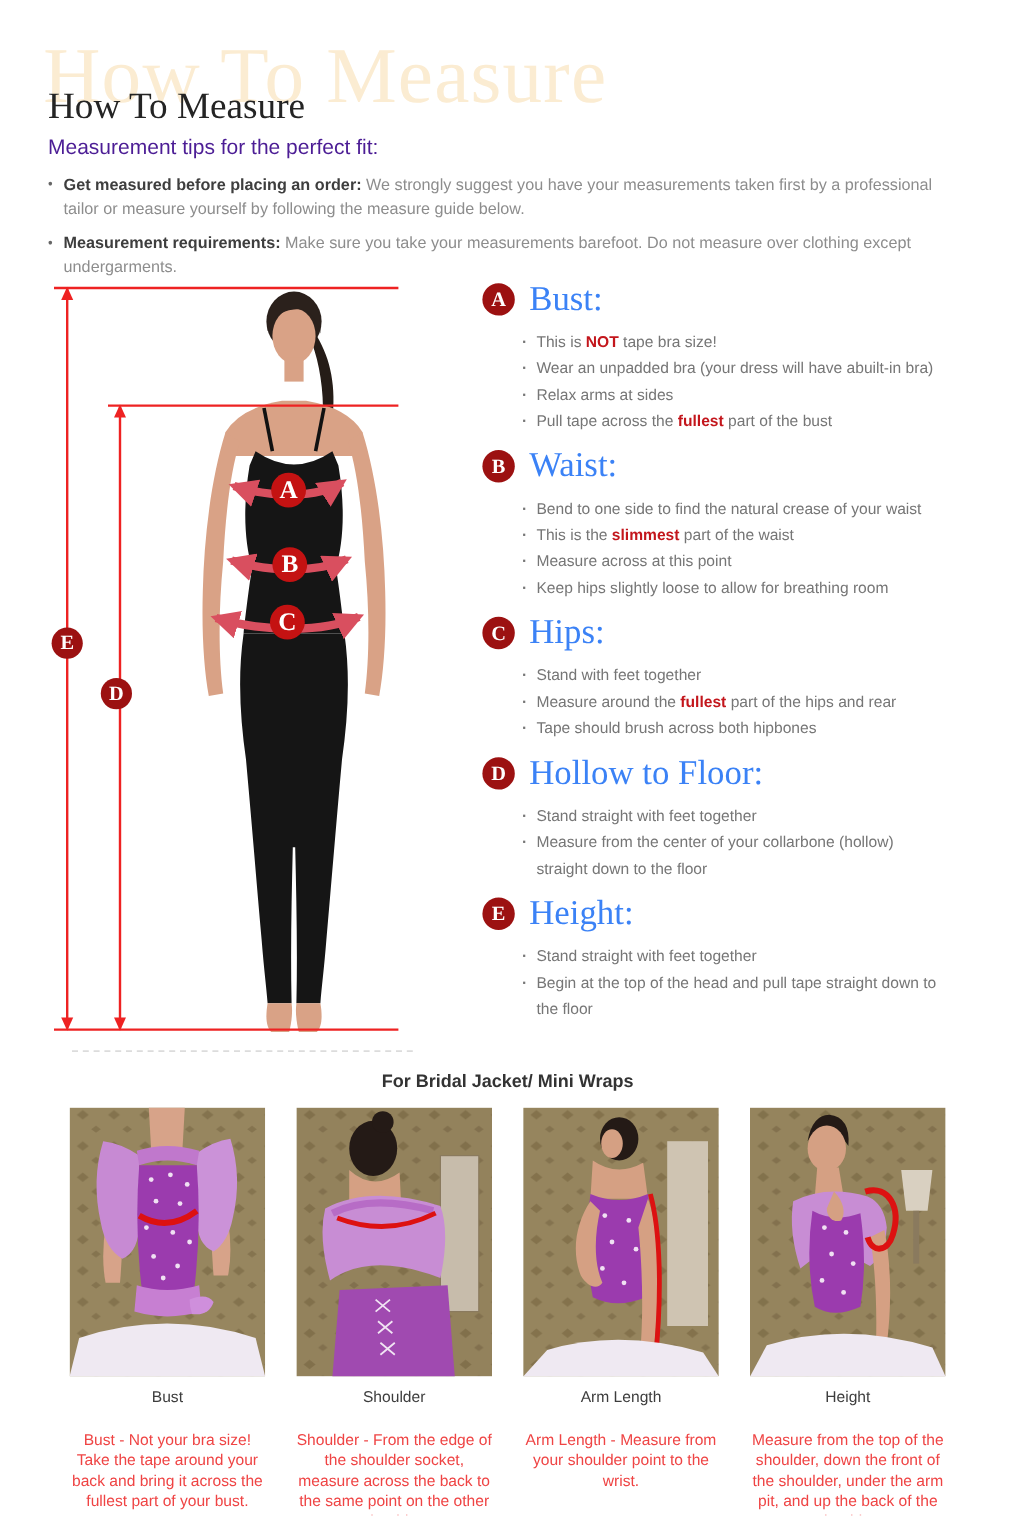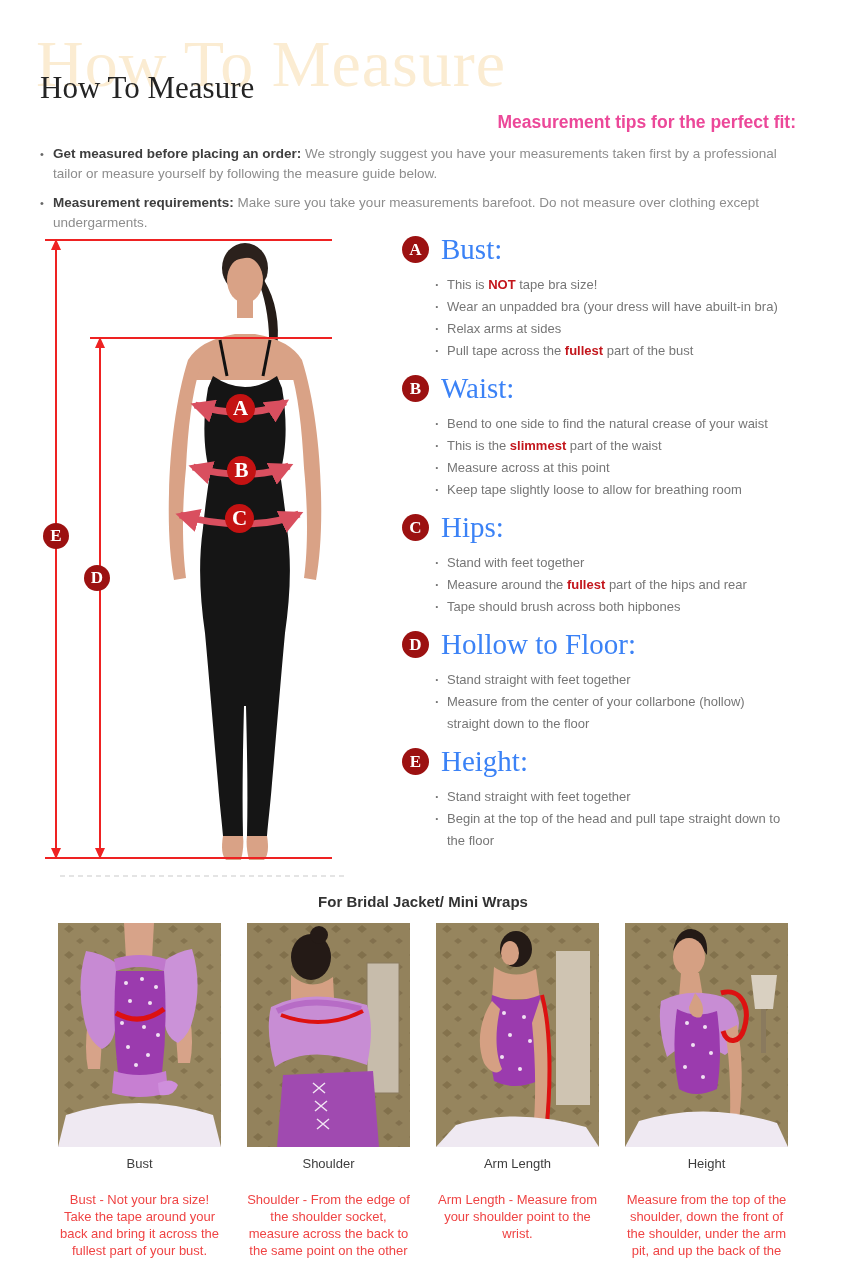--- a/index.html
+++ b/index.html
@@ -5,21 +5,21 @@
   html,body{margin:0;padding:0;background:#ffffff;}
   .page{position:relative;width:828px;height:1263px;background:#fff;overflow:hidden;
         font-family:"Liberation Sans",sans-serif;}
 
   
   .watermark{position:absolute;left:36px;top:26px;font-family:"Liberation Serif",serif;
              font-size:66px;letter-spacing:1px;color:#fbecd2;white-space:nowrap;}
   .main-title{position:absolute;left:40px;top:70px;font-family:"Liberation Serif",serif;
               font-size:31px;color:#242424;}
   .tips{position:absolute;left:40px;top:112px;width:756px;}
-  .tips h2{margin:0 0 11px 0;font-size:17.5px;color:#ec4899;font-weight:bold;text-align:right;}
+  .tips h2{margin:0 0 11px 0;font-size:17.5px;color:#4c1d95;font-weight:normal;}
   .tip-item{position:relative;padding-left:13px;margin-bottom:10px;font-size:13.5px;
             line-height:1.45;color:#8d8d8d;}
   .tip-item::before{content:"•";position:absolute;left:0;top:0;color:#666;font-size:11px;line-height:20px;}
   .tip-bold{color:#3e3e3e;font-weight:bold;}
 
   
   .figure{position:absolute;left:30px;top:228px;width:330px;height:655px;}
   .figure svg{position:absolute;left:0;top:0;}
   .badge{position:absolute;border-radius:50%;color:#fff;text-align:center;
          font-family:"Liberation Serif",serif;font-weight:bold;}
@@ -140,21 +140,21 @@
     </div>
     <div class="m-section">
       <div class="m-head">
         <div class="m-circle">B</div>
         <div class="m-title">Waist:</div>
       </div>
       <ul class="m-list">
           <li><span>Bend to one side to find the natural crease of your waist</span></li>
           <li><span>This is the </span><span class="em-red">slimmest</span><span> part of the waist</span></li>
           <li><span>Measure across at this point</span></li>
-          <li><span>Keep tape slightly loose to allow for breathing room</span></li>
+          <li><span>Keep hips slightly loose to allow for breathing room</span></li>
         </ul>
     </div>
     <div class="m-section">
       <div class="m-head">
         <div class="m-circle">C</div>
         <div class="m-title">Hips:</div>
       </div>
       <ul class="m-list">
           <li><span>Stand with feet together</span></li>
           <li><span>Measure around the </span><span class="em-red">fullest</span><span> part of the hips and rear</span></li>

